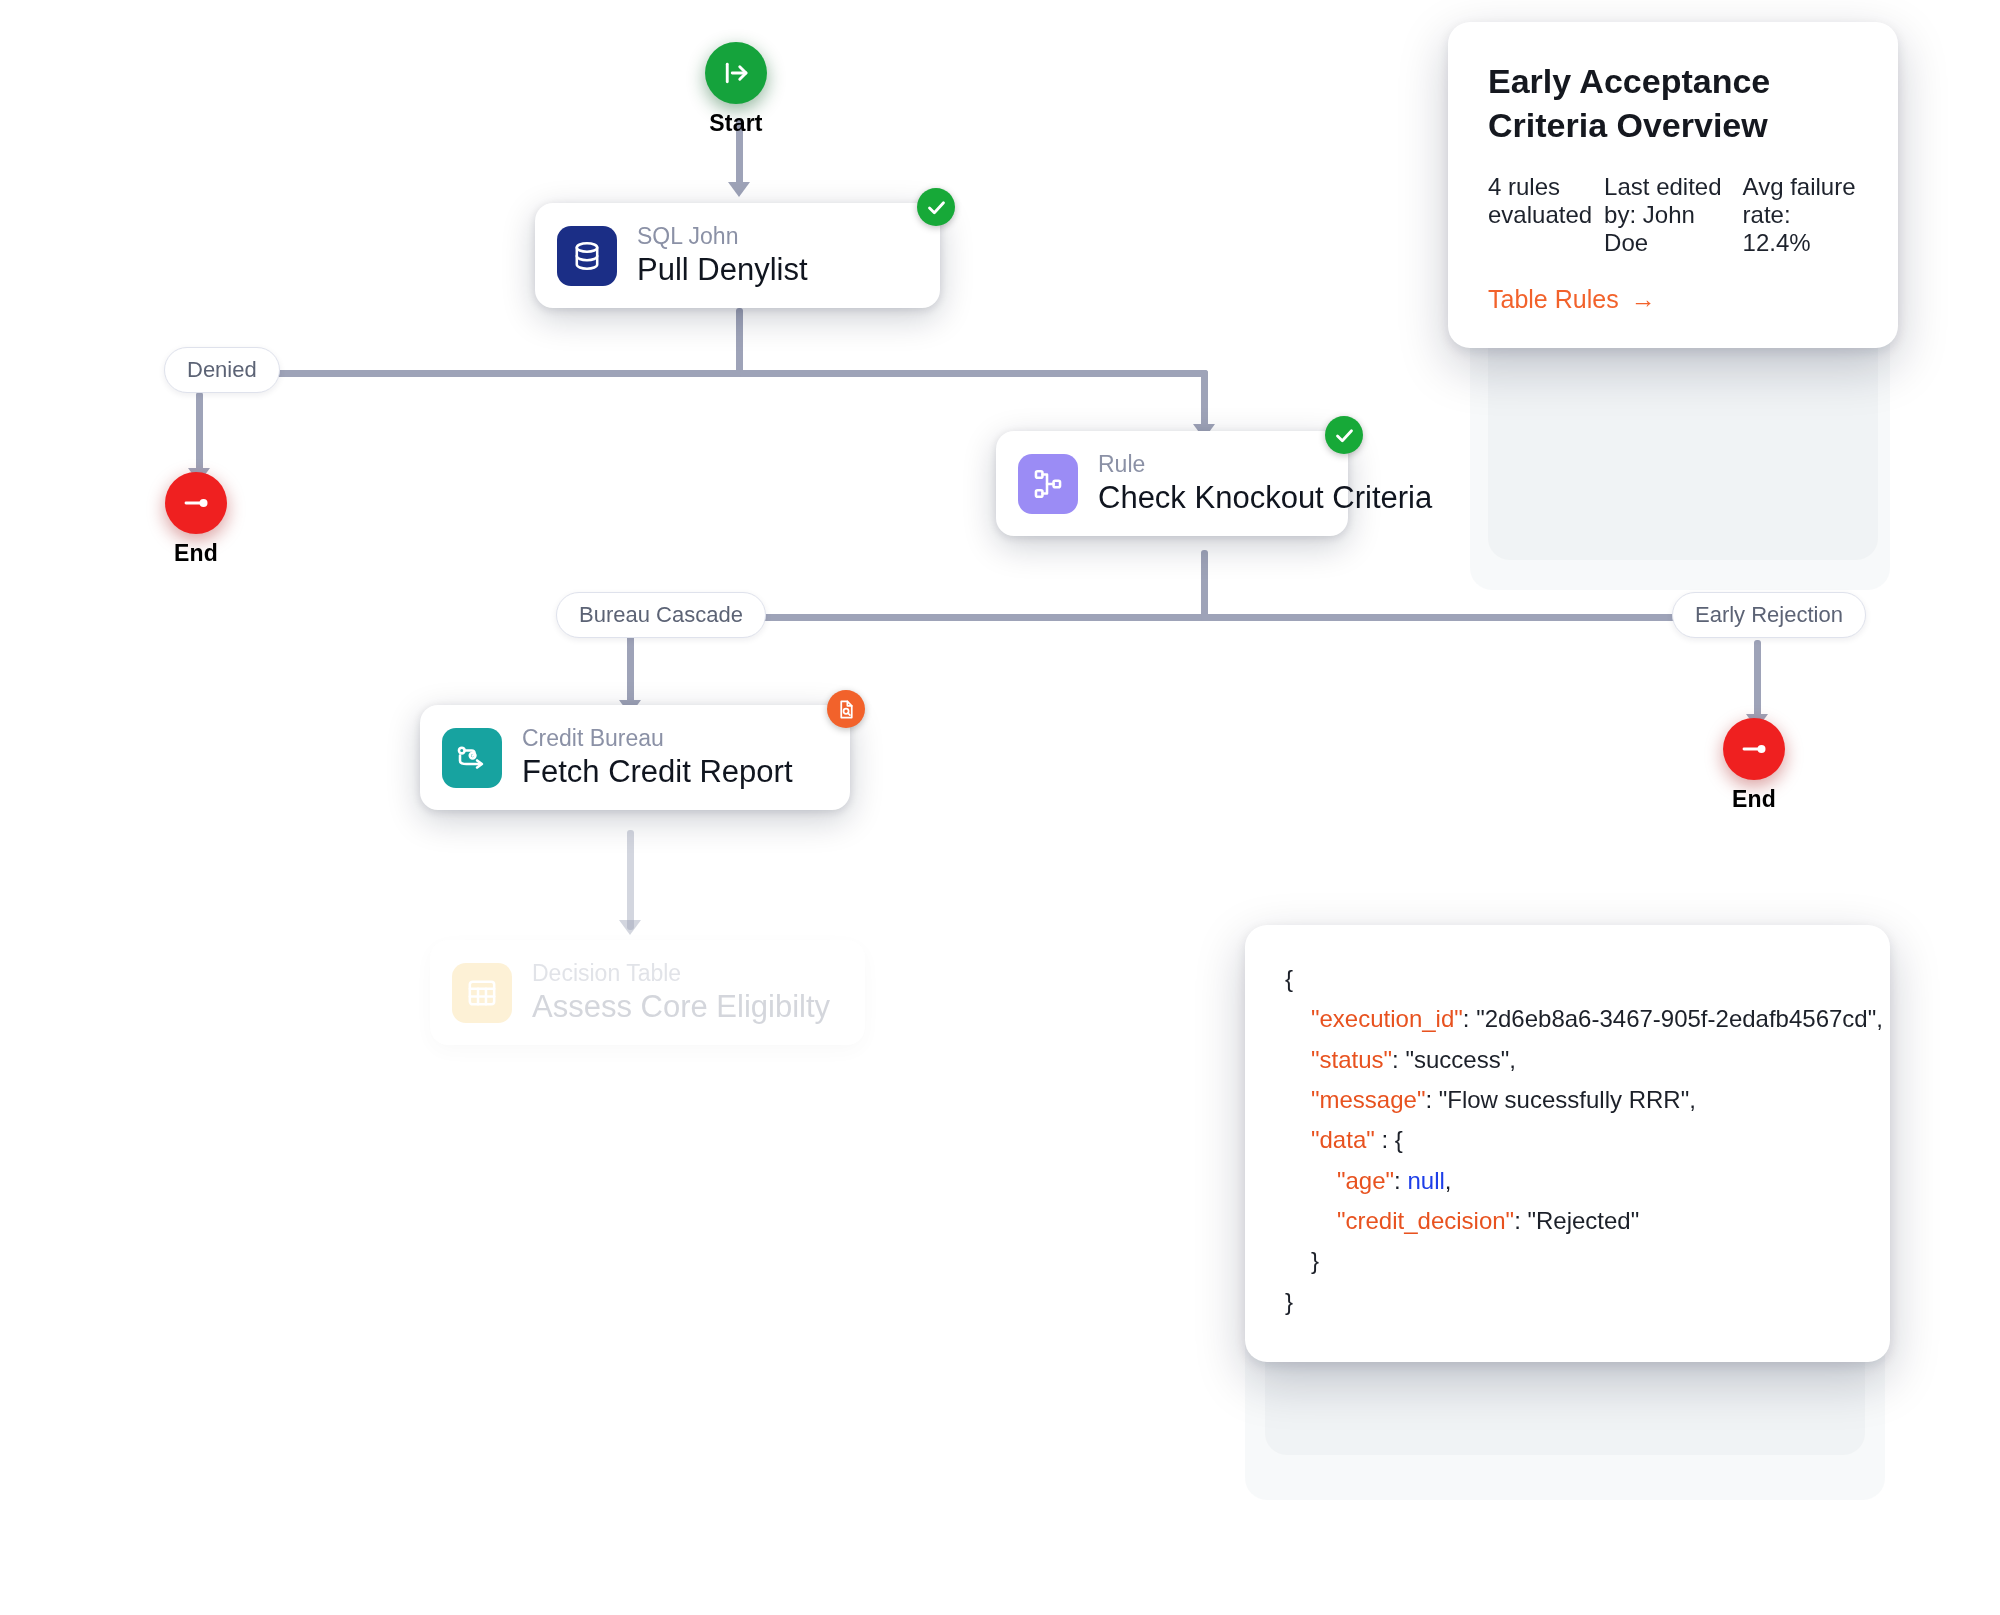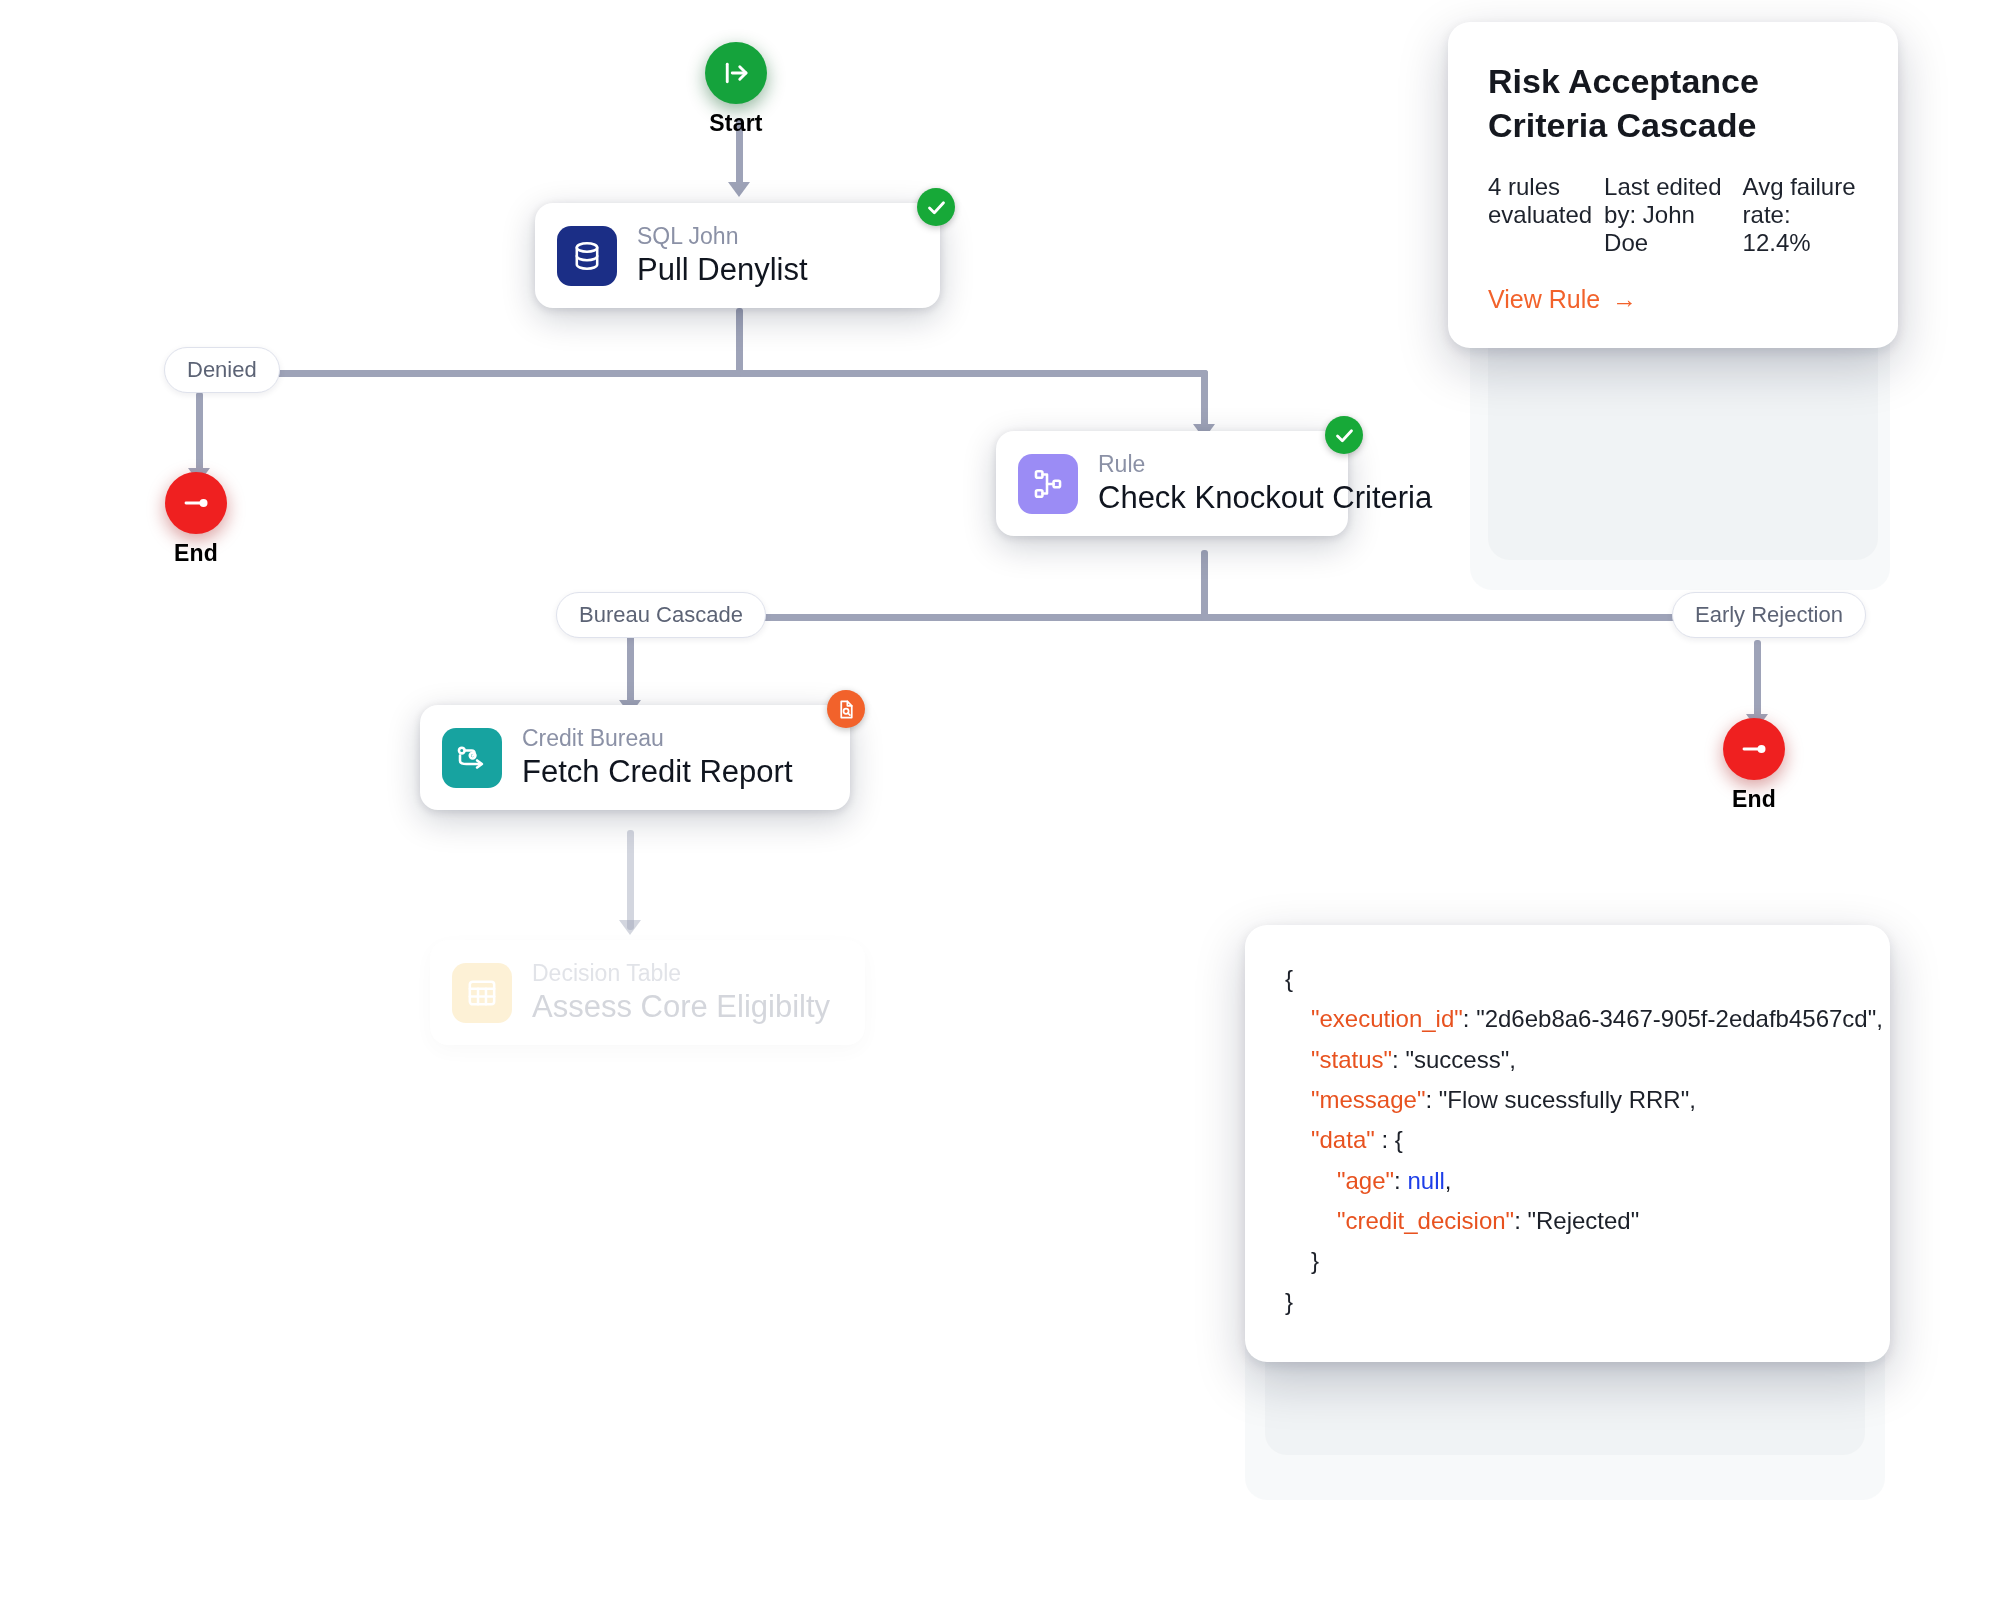--- a/index.html
+++ b/index.html
@@ -306,28 +306,28 @@
     <div class="node-text">
       <span class="node-type">Decision Table</span>
       <span class="node-title">Assess Core Eligibilty</span>
     </div>
   </div>
 
   <div class="panel-stack" style="left:1470px; top:170px; width:420px; height:420px; opacity:.35;"></div>
   <div class="panel-stack" style="left:1488px; top:160px; width:390px; height:400px; opacity:.5;"></div>
 
   <div class="panel" id="info-card" style="left:1448px; top:22px; width:450px;">
-    <div class="info-title">Risk Acceptance Criteria Cascade</div>
+    <div class="info-title">Early Acceptance Criteria Overview</div>
     <div class="info-lines">
       <div class="info-line">4 rules evaluated</div>
       <div class="info-line">Last edited by: John Doe</div>
       <div class="info-line">Avg failure rate: 12.4%</div>
     </div>
     <div class="info-link">
-      <span>View Rule</span>
+      <span>Table Rules</span>
       <span>→</span>
     </div>
   </div>
 
   <div class="panel-stack" style="left:1245px; top:1230px; width:640px; height:270px; opacity:.35;"></div>
   <div class="panel-stack" style="left:1265px; top:1215px; width:600px; height:240px; opacity:.5;"></div>
 
   <div class="panel" id="json-card" style="left:1245px; top:925px; width:645px;">
     <div class="json-body" id="json-body"><div style="padding-left: 0px;"><span>{</span></div><div style="padding-left: 26px;"><span class="jk">"execution_id"</span><span>: "2d6eb8a6-3467-905f-2edafb4567cd",</span></div><div style="padding-left: 26px;"><span class="jk">"status"</span><span>: "success",</span></div><div style="padding-left: 26px;"><span class="jk">"message"</span><span>: "Flow sucessfully RRR",</span></div><div style="padding-left: 26px;"><span class="jk">"data"</span><span> : {</span></div><div style="padding-left: 52px;"><span class="jk">"age"</span><span>: </span><span class="jn">null</span><span>,</span></div><div style="padding-left: 52px;"><span class="jk">"credit_decision"</span><span>: "Rejected"</span></div><div style="padding-left: 26px;"><span>}</span></div><div style="padding-left: 0px;"><span>}</span></div></div>
   </div>

